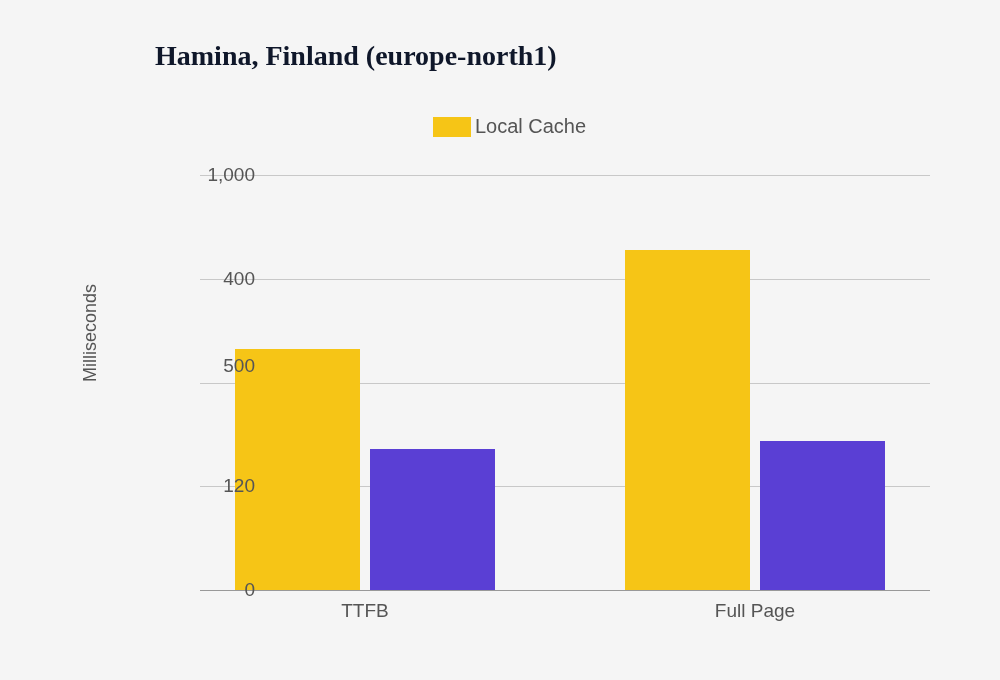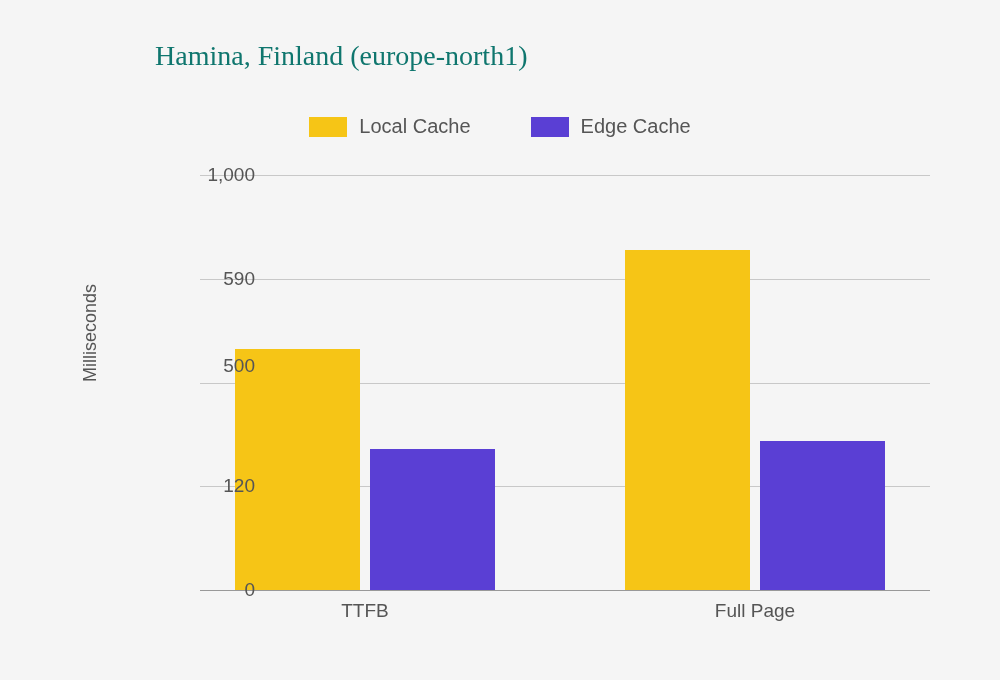--- a/index.html
+++ b/index.html
@@ -9,38 +9,39 @@
       background: #f5f5f5;
       font-family: -apple-system, BlinkMacSystemFont, "Segoe UI", Arial, sans-serif;
       position: relative;
     }
     .title {
       position: absolute;
       left: 155px;
       top: 40px;
       font-family: Georgia, "Times New Roman", serif;
       font-size: 28px;
-      font-weight: 400;
-      color: #0f766e;
+      font-weight: 700;
+      color: #0f172a;
     }
     .legend {
       position: absolute;
       top: 115px;
       left: 0;
       width: 100%;
       display: flex;
       justify-content: center;
       gap: 60px;
       font-size: 20px;
       color: #555;
     }
     .legend-item {
       display: flex;
       align-items: center;
-      gap: 12px;
+      gap: 4px;
+      margin-left: 19px;
     }
     .legend-swatch {
       width: 38px;
       height: 20px;
       display: inline-block;
     }
     .swatch-local { background: #f6c516; }
     .swatch-edge  { background: #5a3fd4; }
 
     .plot {
@@ -106,43 +107,39 @@
 </head>
 <body>
 
 <div class="title">Hamina, Finland (europe-north1)</div>
 
 <div class="legend">
   <div class="legend-item">
     <span class="legend-swatch swatch-local"></span>
     <span>Local Cache</span>
   </div>
-  <div class="legend-item">
-    <span class="legend-swatch swatch-edge"></span>
-    <span>Edge Cache</span>
-  </div>
 </div>
 
 <div class="y-axis-title">Milliseconds</div>
 
 <div class="plot">
   <div class="gridline" style="top:0%;"></div>
   <div class="gridline" style="top:25%;"></div>
   <div class="gridline" style="top:50%;"></div>
   <div class="gridline" style="top:75%;"></div>
   <div class="gridline axis-line" style="top:100%;"></div>
 
   <div class="bars">
       <div class="bar bar-local" style="left: 35px; width: 125px; height: 240.7px; background: rgb(246, 197, 22);"></div>
       <div class="bar bar-edge" style="left: 170px; width: 125px; height: 141.1px; background: rgb(90, 63, 212);"></div>
       <div class="bar bar-local" style="left: 425px; width: 125px; height: 340.3px; background: rgb(246, 197, 22);"></div>
       <div class="bar bar-edge" style="left: 560px; width: 125px; height: 149.4px; background: rgb(90, 63, 212);"></div>
     </div>
 </div>
 
 <div class="y-tick-label" style="top:175px;text-align:right;">1,000</div>
-<div class="y-tick-label" style="top:278.75px;">590</div>
+<div class="y-tick-label" style="top:278.75px;">400</div>
 <div class="y-tick-label" style="top:366px;">500</div>
 <div class="y-tick-label" style="top:486.25px;">120</div>
 <div class="y-tick-label" style="top:590px;">0</div>
 
 <div class="x-tick-label" style="left:365px;">TTFB</div>
 <div class="x-tick-label" style="left:755px;">Full Page</div>
 
 </body></html>

